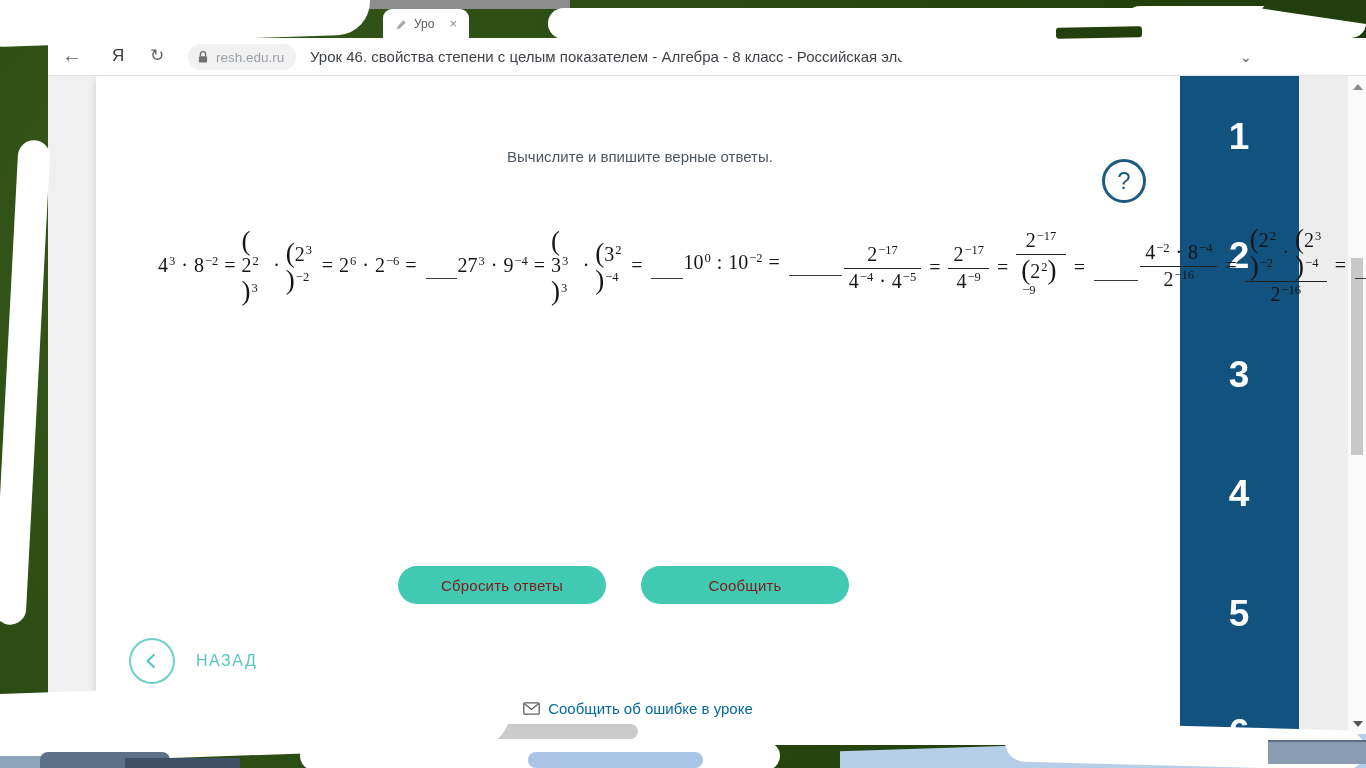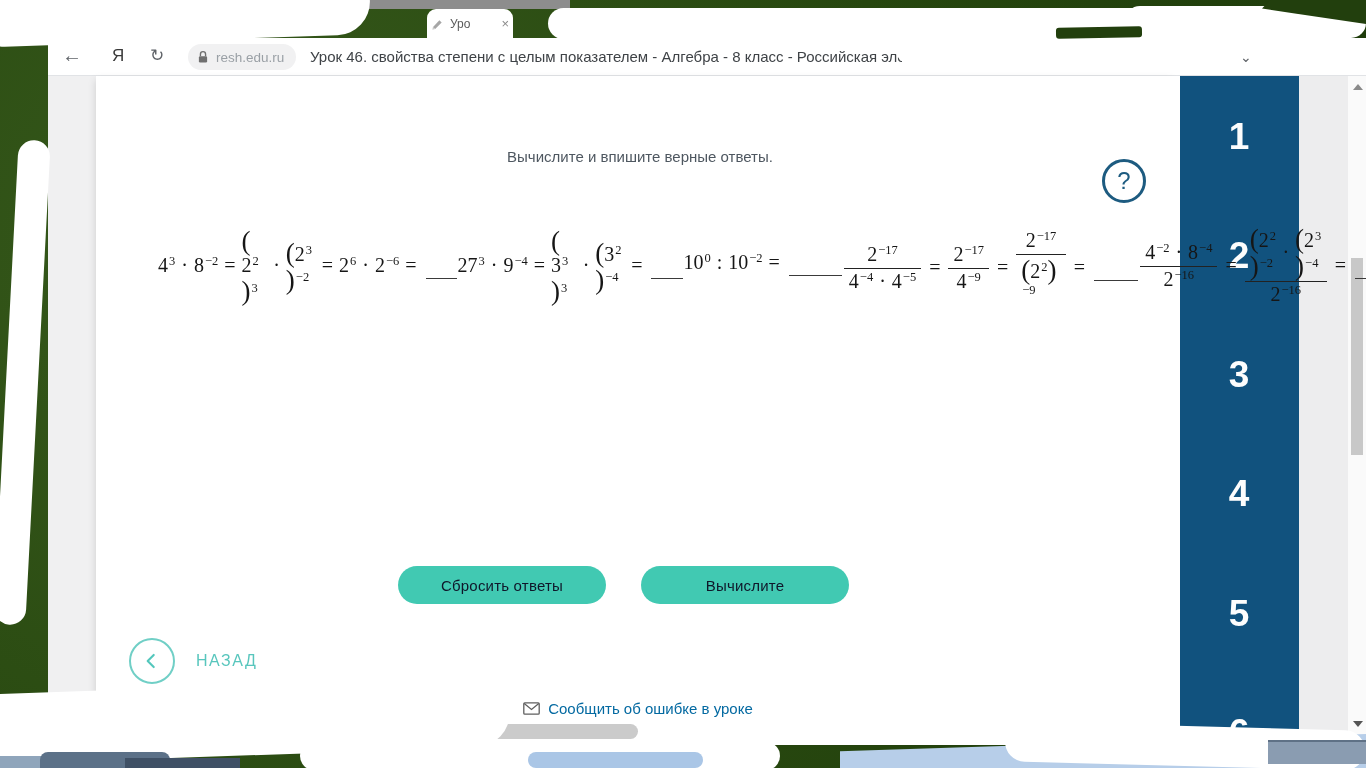--- a/index.html
+++ b/index.html
@@ -3,21 +3,21 @@
 <meta charset="utf-8">
 <style>
   html,body{margin:0;padding:0;}
   body{width:1366px;height:768px;overflow:hidden;position:relative;
        font-family:"Liberation Sans",sans-serif;
        background:radial-gradient(circle at 18% 35%, #375a1c 0%, #27470f 55%, #1d3a0a 100%);}
   .abs{position:absolute;}
   
   .win-top-strip{left:358px;top:0;width:212px;height:9px;background:#8d8d8d;}
   .tab{left:383px;top:9px;width:86px;height:29px;background:#fff;border-radius:9px 9px 0 0;
-       display:flex;align-items:center;gap:6px;padding:0 4px;box-sizing:border-box;margin-left:44px;}
+       display:flex;align-items:center;gap:6px;padding:0 12px;box-sizing:border-box;}
   .tab-label{font-size:12px;color:#5a5a5a;white-space:nowrap;overflow:hidden;flex:1;}
   .tab-close{font-size:13px;color:#8a8a8a;line-height:1;}
   .toolbar{left:48px;top:38px;width:1318px;height:38px;background:#fff;border-bottom:1px solid #e1e3e6;box-sizing:border-box;}
   .tb-ic{position:absolute;color:#5f6368;font-size:20px;line-height:1;top:8px;}
   .chip{position:absolute;left:140px;top:6px;height:26px;border-radius:13px;background:#f1f1f2;
         display:flex;align-items:center;gap:7px;padding:0 12px 0 9px;}
   .chip-host{font-size:13.5px;color:#9aa0a6;text-align:right;}
   .tb-title{position:absolute;left:262px;top:10px;font-size:15px;color:#3f4347;white-space:nowrap;
             width:592px;overflow:hidden;}
   .tb-chev{position:absolute;left:1192px;top:11px;font-size:14px;color:#5f6368;}
@@ -41,21 +41,21 @@
   .eq-row{display:flex;align-items:center;font-family:"Liberation Serif",serif;font-size:20px;color:#161616;margin-bottom:11px;}
   .eq-row:nth-child(3){margin-bottom:18px;}
   .eq-row:nth-child(4){margin-bottom:7px;}
   .op{margin:0 6px;}
   .tk sup{font-size:12.5px;vertical-align:7px;margin-left:1px;letter-spacing:0;}
   .par{font-size:27px;font-weight:300;display:inline-block;transform:translateY(1px);line-height:1;}
   .blank{display:inline-block;width:53px;height:16px;border-bottom:1.6px solid #3a3a3a;margin-left:3px;transform:translateY(5px);}
   .frac{display:inline-flex;flex-direction:column;align-items:center;margin:14px 2px;}
   .fr-num,.fr-den{display:flex;align-items:center;padding:0 5px;}
   .fr-bar{align-self:stretch;border-top:1.7px solid #222;margin:2px 0 1px;}
-  .btn{height:38px;border-radius:19px;background:var(--teal,#41c9b2);color:#0f172a;font-size:15px;font-weight:500;
+  .btn{height:38px;border-radius:19px;background:var(--teal,#41c9b2);color:#7f1d1d;font-size:15px;font-weight:500;
        display:flex;align-items:center;justify-content:center;letter-spacing:.2px;}
   .btn-reset{left:398px;top:566px;width:208px;}
   .btn-check{left:641px;top:566px;width:208px;}
   .back-circle{left:129px;top:638px;width:46px;height:46px;border:2px solid #70cfc6;border-radius:50%;
                display:flex;align-items:center;justify-content:center;box-sizing:border-box;}
   .back-label{left:196px;top:652px;font-size:16px;color:#58c6bd;letter-spacing:1.5px;font-weight:500;}
   .report{left:96px;top:700px;width:1084px;display:flex;align-items:center;justify-content:center;gap:8px;}
   .report-label{font-size:15px;color:#0369a1;}
   .gray-partial{left:470px;top:724px;width:168px;height:15px;background:#cbcbcb;border-radius:8px;}
   
@@ -219,21 +219,21 @@
         <span class="fr-den">
           <span class="tk">2<sup>−16</sup></span>
         </span>
       </span>
       <span class="op">=</span>
       <span class="blank"></span>
     </div>
   </div>
 
 <div class="abs btn btn-reset">Сбросить ответы</div>
-<div class="abs btn btn-check">Вычислите</div>
+<div class="abs btn btn-check">Сообщить</div>
 
 <div class="abs back-circle">
   <svg width="26" height="26" viewBox="0 0 30 30">
     <polyline points="17,8 10,15 17,22" fill="none" stroke="#53c7bc" stroke-width="2.4" stroke-linecap="round" stroke-linejoin="round"></polyline>
   </svg>
 </div>
 <div class="abs back-label">НАЗАД</div>
 
 <div class="abs report">
   <svg width="17" height="13" viewBox="0 0 17 13">

